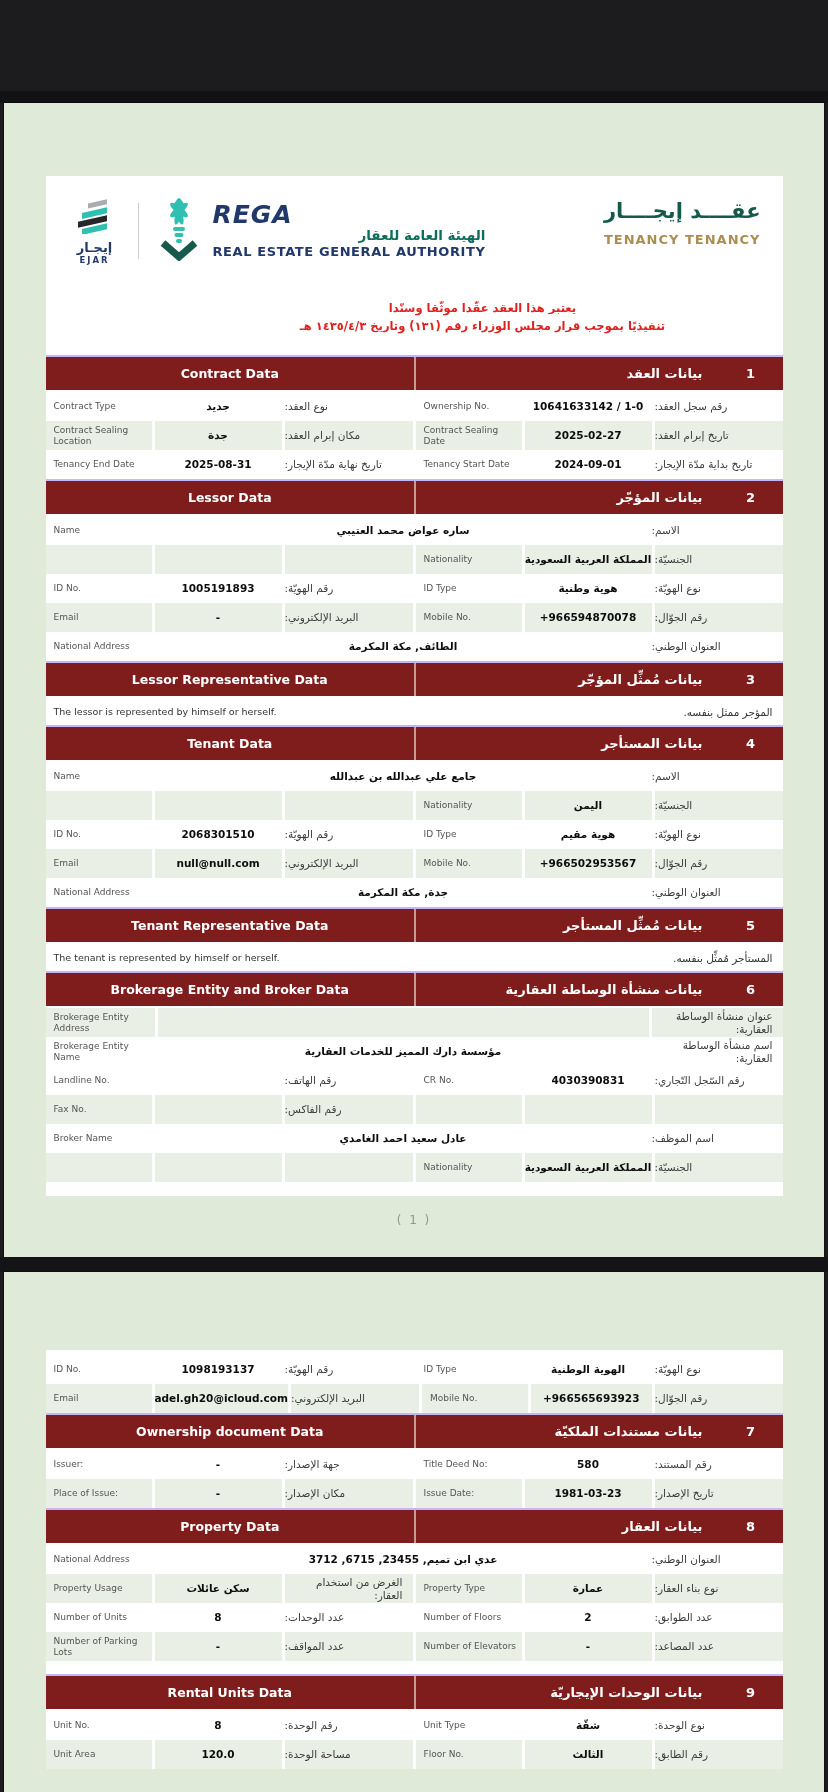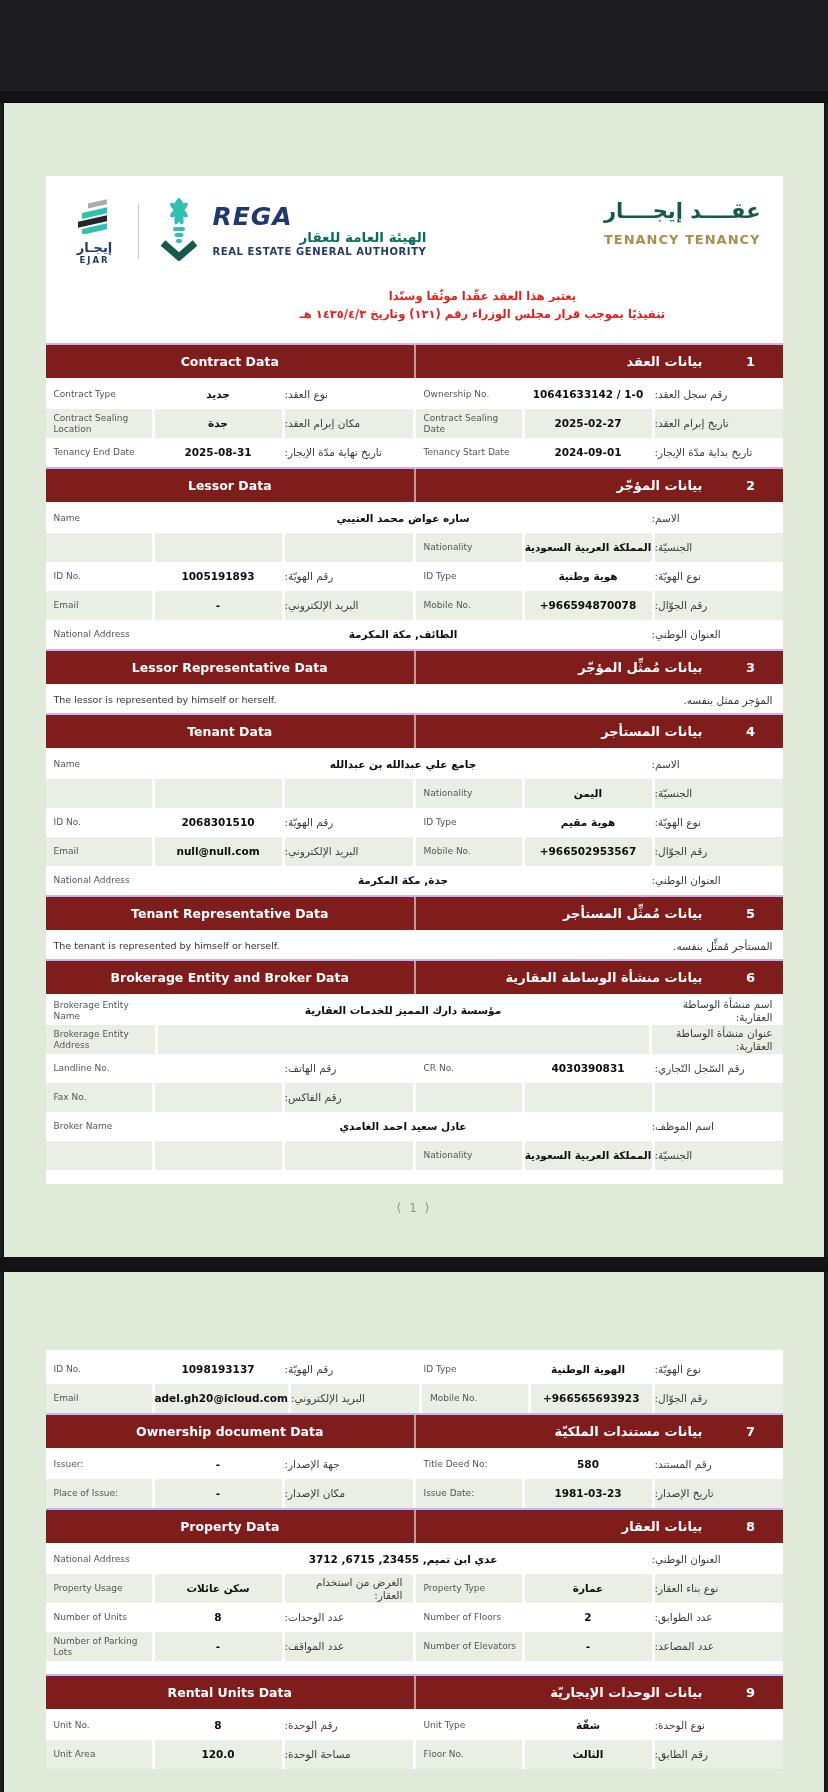--- a/index.html
+++ b/index.html
@@ -19,27 +19,27 @@
               padding:20px 22px 0 20px;height:88px;}
   .logos{display:flex;align-items:center;gap:14px;}
   .ejar{display:flex;flex-direction:column;align-items:center;width:58px;}
   .ejar-ar{color:#233a66;font-weight:bold;font-size:13px;margin-top:2px;}
   .ejar-en{color:#233a66;font-weight:bold;font-size:8.5px;letter-spacing:2px;}
   .logo-sep{width:1px;height:56px;background:#c9cdd2;}
   .rega{display:flex;align-items:center;gap:8px;}
   .rega-text{display:flex;flex-direction:column;}
   .rega-name{color:#21386b;font-weight:bold;font-style:italic;font-size:25px;line-height:24px;letter-spacing:1px;}
   .rega-ar{color:#0d6e5e;font-weight:bold;font-size:13.5px;line-height:17px;text-align:right;direction:rtl;}
-  .rega-en{color:#21386b;font-size:10px;font-weight:bold;letter-spacing:.6px;}
+  .rega-en{color:#21386b;font-size:13px;font-weight:bold;letter-spacing:.6px;}
   .doc-title{text-align:right;margin-top:2px;}
   .title-ar{color:#14594a;font-weight:bold;font-size:21px;line-height:26px;direction:rtl;}
   .title-en{color:#a98f4f;font-weight:bold;font-size:13px;letter-spacing:1px;margin-top:8px;}
   
   .notice{direction:rtl;text-align:center;padding-left:137px;color:#e0211f;font-weight:bold;
-          font-size:11.5px;line-height:17.5px;margin-top:4px;}
+          font-size:11.5px;line-height:17.5px;margin-top:16px;}
   
   .sections{margin-top:20px;}
   .sec-bar{height:33px;background:#7f1d1d;display:grid;grid-template-columns:1fr 1fr;
            border-top:2px solid #c4b5fd;border-bottom:2px solid #fff;}
   .bar-en{display:flex;align-items:center;justify-content:center;color:#fff;font-weight:bold;font-size:12.5px;}
   .bar-ar{display:flex;align-items:center;justify-content:flex-end;gap:40px;color:#fff;font-weight:bold;
           font-size:13px;padding-right:24px;border-left:2px solid rgba(255,255,255,.55);direction:ltr;}
   .bar-num{min-width:16px;text-align:center;}
   .row{display:grid;grid-template-columns:1fr 1fr;gap:3px;background:#fff;min-height:29px;}
   .half{display:grid;grid-template-columns:106px 1fr 128px;gap:3px;}
@@ -291,30 +291,30 @@
             <div class="note-en">The tenant is represented by himself or herself.</div>
             <div class="note-ar">المستأجر مُمثِّل بنفسه.</div>
           </div>
           <div class="sec-bar">
             <div class="bar-en">Brokerage Entity and Broker Data</div>
             <div class="bar-ar">
               <span dir="rtl">بيانات منشأة الوساطة العقارية</span>
               <span class="bar-num">6</span>
             </div>
           </div>
-          <div class="rowfull bg-w">
-            <div class="cell c-en">Brokerage Entity Name</div>
-            <div class="cell c-val" dir="auto">مؤسسة دارك المميز للخدمات العقارية</div>
-            <div class="cell c-ar">اسم منشأة الوساطة العقارية:</div>
-          </div>
           <div class="rowfull bg-g">
             <div class="cell c-en">Brokerage Entity Address</div>
             <div class="cell c-val" dir="auto"></div>
             <div class="cell c-ar">عنوان منشأة الوساطة العقارية:</div>
           </div>
+          <div class="rowfull bg-w">
+            <div class="cell c-en">Brokerage Entity Name</div>
+            <div class="cell c-val" dir="auto">مؤسسة دارك المميز للخدمات العقارية</div>
+            <div class="cell c-ar">اسم منشأة الوساطة العقارية:</div>
+          </div>
           <div class="row bg-w">
             <div class="half">
               <div class="cell c-en">Landline No.</div>
               <div class="cell c-val" dir="auto"></div>
               <div class="cell c-ar">رقم الهاتف:</div>
             </div>
             <div class="half">
               <div class="cell c-en">CR No.</div>
               <div class="cell c-val" dir="auto">4030390831</div>
               <div class="cell c-ar">رقم السّجل التّجاري:</div>

